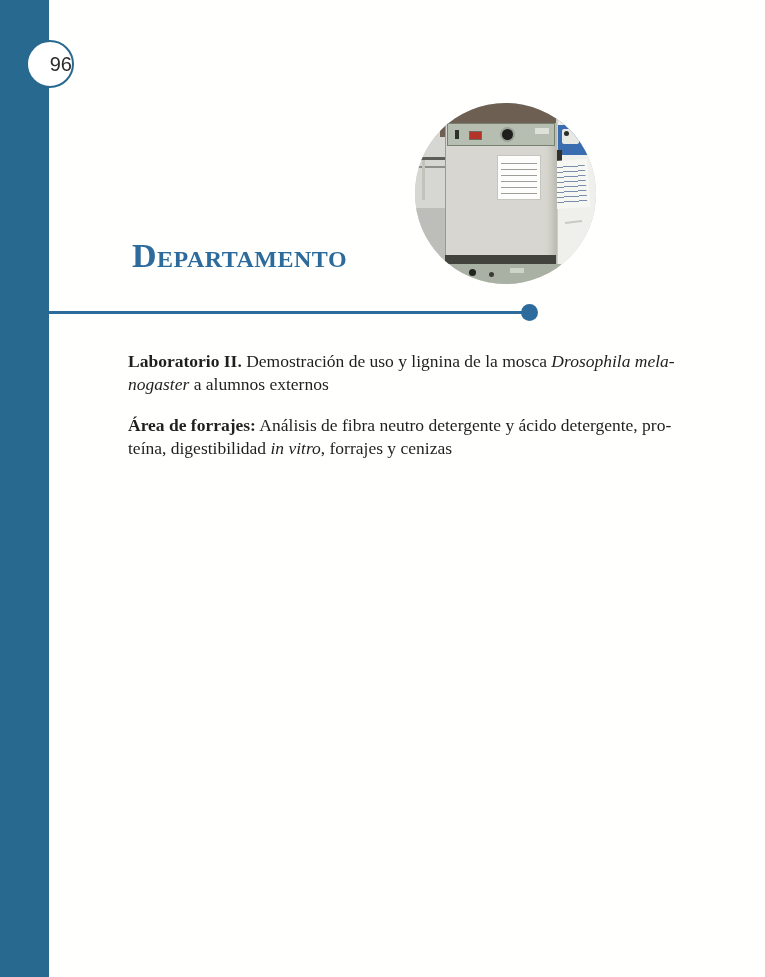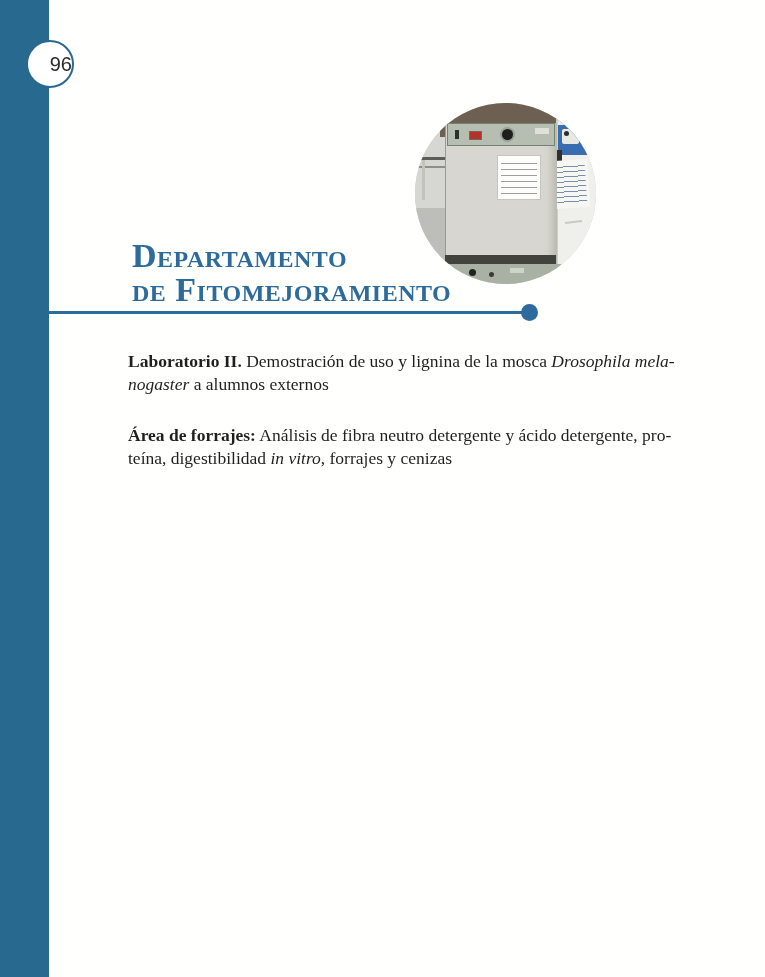--- a/index.html
+++ b/index.html
@@ -79,21 +79,21 @@
     background:var(--accent);
   }
   .rule-dot{
     position:absolute;left:521px;top:304px;width:17px;height:17px;
     border-radius:50%;background:var(--accent);
   }
   .content{
     position:absolute;left:128px;top:350px;width:552px;
     font-size:17.5px;line-height:23px;color:var(--text);
   }
-  .paragraph + .paragraph{margin-top:28px;}
+  .paragraph + .paragraph{margin-top:18px;}
   .run-bold{font-weight:bold;}
   .run-italic{font-style:italic;text-align:right;}
 </style>
 </head>
 <body>
 
 <div class="left-bar"></div>
 
 <div class="page-badge">
   <span>96</span>
@@ -127,21 +127,20 @@
     </div>
   <div class="ph ph-door-bottom"></div>
   <div class="ph ph-base"></div>
   <div class="ph ph-base-knob1"></div>
   <div class="ph ph-base-knob2"></div>
   <div class="ph ph-base-label"></div>
 </div>
 
 <h1 class="title" style="margin:3px;">
   <div>Departamento</div>
-  <div>de Fitomejoramiento</div>
 </h1>
 
 <div class="rule"></div>
 <div class="rule-dot"></div>
 
 <div class="content">
     <div class="paragraph">
       <div class="text-line"><span class="run-bold">Laboratorio II.</span><span class="run"> Demostración de uso y lignina de la mosca </span><span class="run-italic">Drosophila mela-</span></div>
       <div class="text-line"><span class="run-italic">nogaster</span><span class="run"> a alumnos externos</span></div>
     </div>

